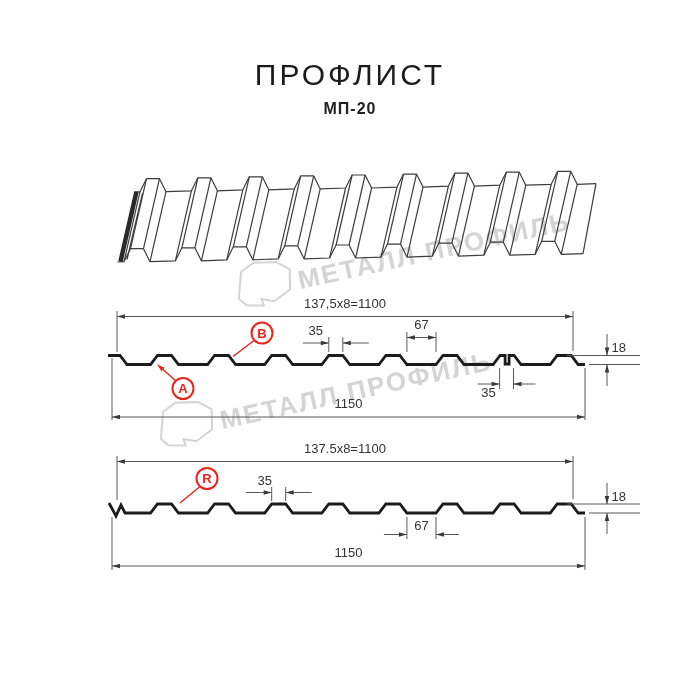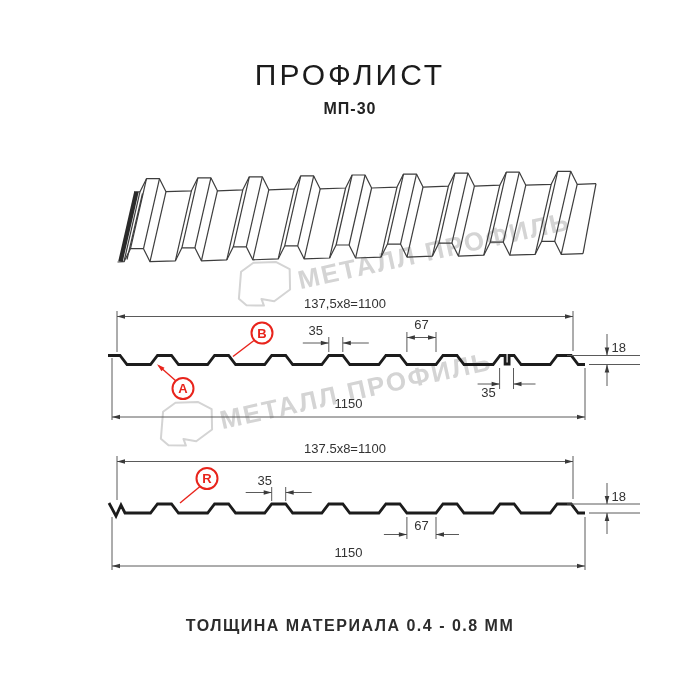--- a/index.html
+++ b/index.html
@@ -32,21 +32,21 @@
   .redtext{font-family:"Liberation Sans",sans-serif;font-size:13px;font-weight:bold;fill:#e8241c;}
   .wmtext{font-family:"Liberation Sans",sans-serif;font-size:26px;font-weight:bold;
           letter-spacing:2px;fill:#d4d4d4;}
   .wmlogo{fill:none;stroke:#d4d4d4;stroke-width:2;stroke-linejoin:round;}
 </style>
 </head>
 <body>
 
 <div class="page">
   <h1 class="title">ПРОФЛИСТ</h1>
-  <div class="subtitle">МП-30</div>
+  <div class="subtitle">МП-20</div>
 
   <svg id="drawing" width="700" height="700" viewBox="0 0 700 700">
       <g transform="translate(230,268) rotate(-12.5)">
         <polygon points="2,32 10,6 24,0 46,4 58,14 54,34 36,42 24,37 25,44 8,40" class="wmlogo"></polygon>
         <text x="64" y="36" text-anchor="start" class="wmtext">МЕТАЛЛ ПРОФИЛЬ</text>
       </g>
       <g transform="translate(152,408) rotate(-12.5)">
         <polygon points="2,32 10,6 24,0 46,4 58,14 54,34 36,42 24,37 25,44 8,40" class="wmlogo"></polygon>
         <text x="64" y="36" text-anchor="start" class="wmtext">МЕТАЛЛ ПРОФИЛЬ</text>
       </g>
@@ -182,14 +182,13 @@
         <text x="611.5" y="500.5" text-anchor="start" class="dimtext">18</text>
         <line x1="112" y1="517" x2="112" y2="570" class="thin"></line>
         <line x1="585" y1="517" x2="585" y2="570" class="thin"></line>
         <line x1="112" y1="566" x2="585" y2="566" class="thin"></line>
         <polygon points="112,566 120,563.7 120,568.3" class="arr"></polygon>
         <polygon points="585,566 577,568.3 577,563.7" class="arr"></polygon>
         <text x="348.5" y="557" text-anchor="middle" class="dimtext">1150</text>
       </g>
     </svg>
 
-  <div class="caption">ТОЛЩИНА МАТЕРИАЛА 0.4 - 0.8 ММ</div>
 </div>
 
 </body></html>

